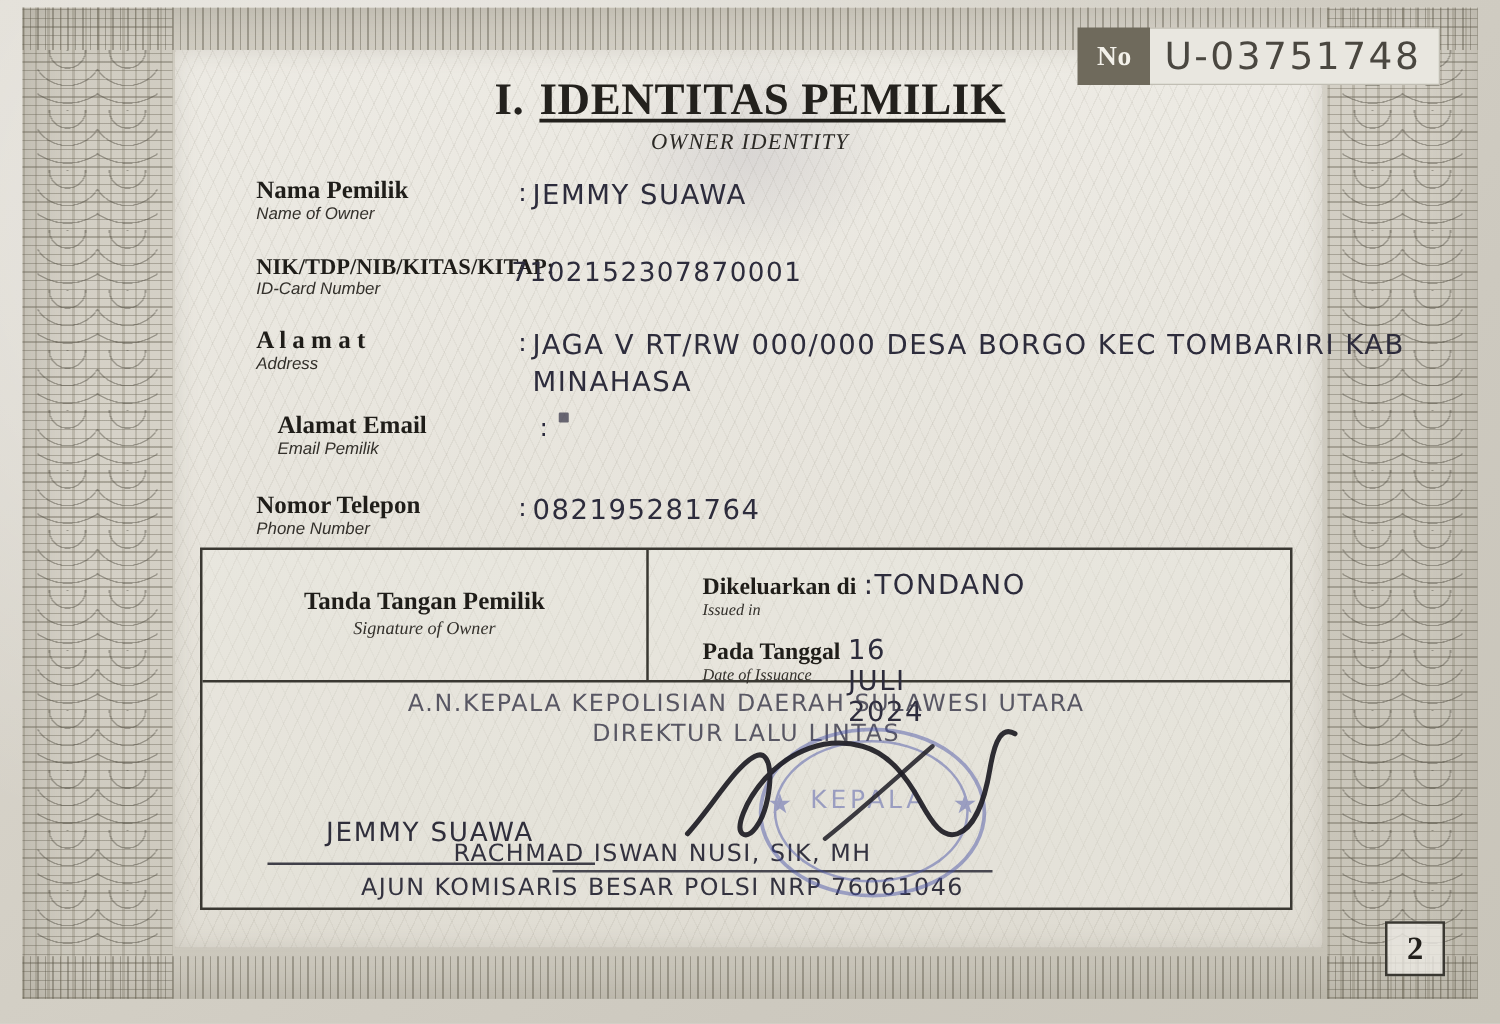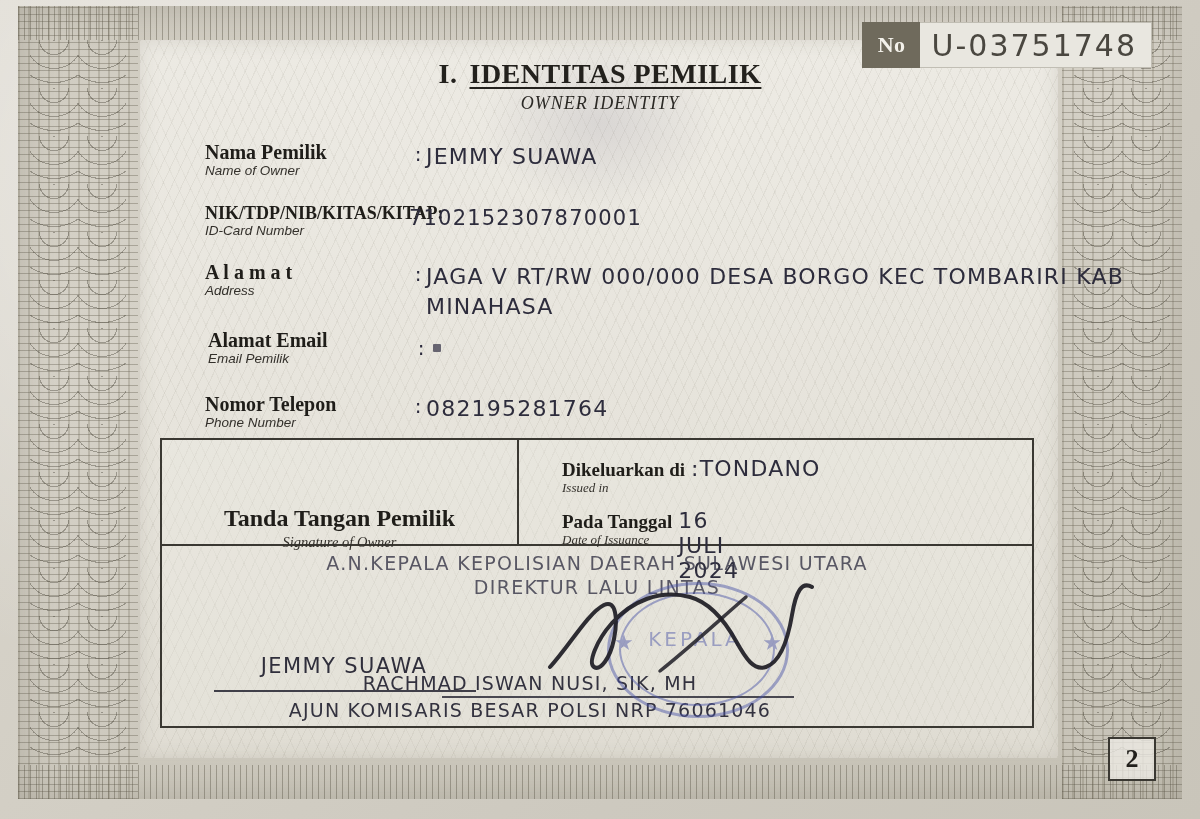--- a/index.html
+++ b/index.html
@@ -138,21 +138,21 @@
     position: absolute;
     top: 58px;
     left: 0;
     width: 1200px;
     text-align: center;
     z-index: 5;
   }
   #title-main {
     font-family: "Liberation Serif", serif;
     font-weight: bold;
-    font-size: 28px;
+    font-size: 36px;
     color: #23211d;
     letter-spacing: 0.5px;
   }
   #title-main .roman { margin-right: 12px; }
   #title-main .underlined { text-decoration: underline; text-underline-offset: 4px; }
   #title-sub {
     font-family: "Liberation Serif", serif;
     font-style: italic;
     font-size: 18px;
     color: #2b2925;
@@ -205,21 +205,21 @@
     white-space: nowrap;
   }
   .val.small { font-size: 21px; }
 
   #row-nama  { left: 205px; top: 142px; }
   #row-nik   { left: 205px; top: 204px; }
   #row-nik .lbl { width: 190px; flex: 0 0 190px; }
   #row-nik .lbl .id { font-size: 18px; }
   #row-nik .colon { width: 14px; flex: 0 0 14px; }
   #row-alamat{ left: 205px; top: 262px; }
-  #row-email { left: 208px; top: 330px; align-items: center; }
+  #row-email { left: 222px; top: 330px; }
   #row-telp  { left: 205px; top: 394px; }
 
   #row-alamat .val { white-space: normal; width: 700px; }
 
   
   #email-mark {
     display: inline-block;
     width: 8px; height: 8px;
     background: #3c3a4c;
     border-radius: 1px;
@@ -258,23 +258,22 @@
 
   #sig-label {
     position: absolute;
     left: 0; top: 30px;
     width: 355px;
     text-align: center;
   }
   #sig-label .id {
     font-family: "Liberation Serif", serif;
     font-weight: bold;
-    font-size: 24px;
+    font-size: 20px;
     color: #1f1d19;
-    margin-top: 35px;
   }
   #sig-label .en {
     font-family: "Liberation Serif", serif;
     font-style: italic;
     font-size: 14.5px;
     color: #33302b;
     margin-top: 2px;
   }
 
   #issued-block {

